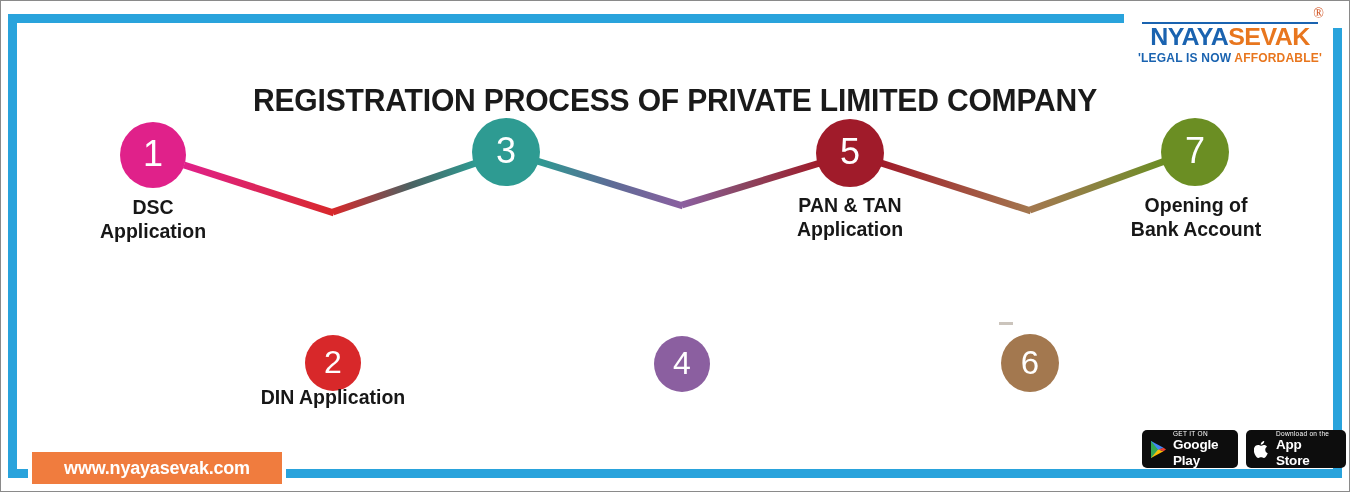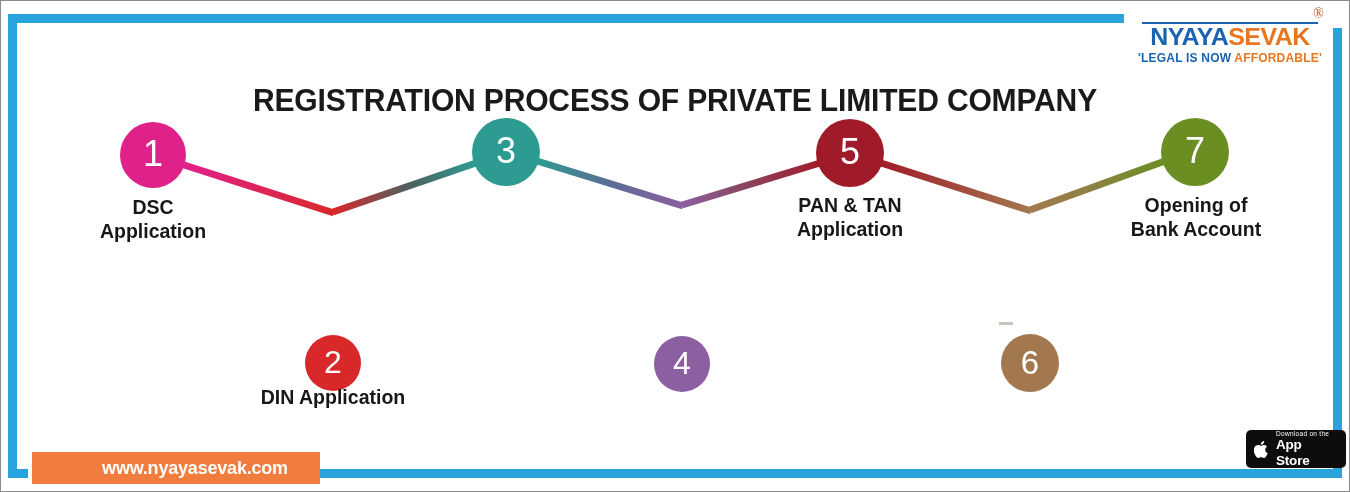--- a/index.html
+++ b/index.html
@@ -36,21 +36,21 @@
   .logo-rule{width:176px;height:2px;background:#1a63b0;margin:14px auto 1px auto;}
   .logo-word{font-family:"Liberation Sans",sans-serif;font-weight:bold;font-size:24px;letter-spacing:-0.5px;line-height:1;white-space:nowrap;transform:scaleX(1.04);transform-origin:center;}
   .logo-word .a{color:#1a63b0;}
   .logo-word .b{color:#E8761E;}
   .logo-tag{font-family:"Liberation Sans",sans-serif;font-weight:bold;font-size:12px;letter-spacing:0.2px;margin-top:2px;white-space:nowrap;}
   .logo-tag .a{color:#1a63b0;}
   .logo-tag .b{color:#E8761E;}
 
   
   .urlbar{position:absolute;left:32px;top:452px;width:250px;height:32px;background:#F07C3E;
-    display:flex;align-items:center;justify-content:center;padding-left:38px;}
+    display:flex;align-items:center;justify-content:center;}
   .urlbar span{color:#ffffff;font-family:"Liberation Sans",sans-serif;font-weight:bold;font-size:18px;letter-spacing:-0.2px;}
 
   
   .badge{position:absolute;height:38px;background:#0d0d0d;border-radius:5px;
     display:flex;align-items:center;padding:0 8px;box-sizing:border-box;}
   .badge .bicon{flex:0 0 auto;margin-right:6px;display:flex;align-items:center;}
   .badge .btxt{display:flex;flex-direction:column;justify-content:center;color:#fff;}
   .badge .bsmall{font-family:"Liberation Sans",sans-serif;font-size:6.5px;letter-spacing:0.3px;line-height:1.1;}
   .badge .bbig{font-family:"Liberation Sans",sans-serif;font-size:13.5px;font-weight:bold;line-height:1.12;letter-spacing:-0.2px;}
   #badge-gp{left:1142px;top:430px;width:96px;}
@@ -175,20 +175,36 @@
     <div class="logo-reg">®</div>
     <div class="logo-rule"></div>
     <div class="logo-word"><span class="a">NYAYA</span><span class="b">SEVAK</span></div>
     <div class="logo-tag"><span class="a">'LEGAL IS NOW</span> <span class="b">AFFORDABLE'</span></div>
   </div>
 
   <div class="urlbar">
     <span>www.nyayasevak.com</span>
   </div>
 
+  <div class="badge" id="badge-gp">
+    <span class="bicon">
+      <svg width="17" height="19" viewBox="0 0 17 19">
+        <path d="M1 1 L11.5 9.5 L1 18 Z" fill="#1FBCD2"></path>
+        <path d="M1 1 L11.5 9.5 L8 6 Z" fill="#34C759" opacity="0"></path>
+        <path d="M1 1 L8.2 9.5 L1 18 Z" fill="#34A853"></path>
+        <path d="M8.2 9.5 L1 18 L13.5 11.3 Z" fill="#FBBC04"></path>
+        <path d="M8.2 9.5 L13.5 11.3 L16 9.5 L13.5 7.7 Z" fill="#EA4335"></path>
+        <path d="M1 1 L13.5 7.7 L8.2 9.5 Z" fill="#4285F4"></path>
+      </svg>
+    </span>
+    <span class="btxt">
+      <span class="bsmall">GET IT ON</span>
+      <span class="bbig">Google Play</span>
+    </span>
+  </div>
 
   <div class="badge" id="badge-as">
     <span class="bicon">
       <svg width="16" height="19" viewBox="0 0 16 19">
         <path d="M11.2 9.9c0-2.1 1.7-3.1 1.8-3.2-1-1.4-2.5-1.6-3-1.7-1.3-.1-2.5.8-3.2.8-.6 0-1.7-.7-2.8-.7-1.4 0-2.8.8-3.5 2.1-1.5 2.6-.4 6.5 1.1 8.6.7 1 1.6 2.2 2.7 2.1 1.1 0 1.5-.7 2.8-.7 1.3 0 1.6.7 2.8.7 1.2 0 1.9-1 2.6-2.1.8-1.2 1.2-2.4 1.2-2.5-.1 0-2.4-.9-2.5-3.5z" fill="#ffffff"></path>
         <path d="M9.3 3.6c.6-.7 1-1.7.9-2.7-.9 0-1.9.6-2.5 1.3-.6.6-1.1 1.6-.9 2.6 1 .1 2-.5 2.5-1.2z" fill="#ffffff"></path>
       </svg>
     </span>
     <span class="btxt">
       <span class="bsmall">Download on the</span>

